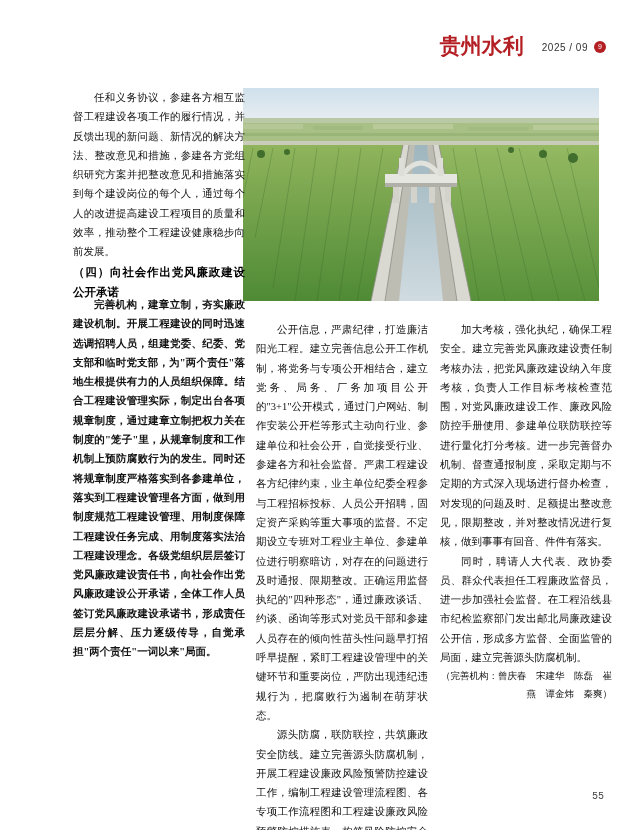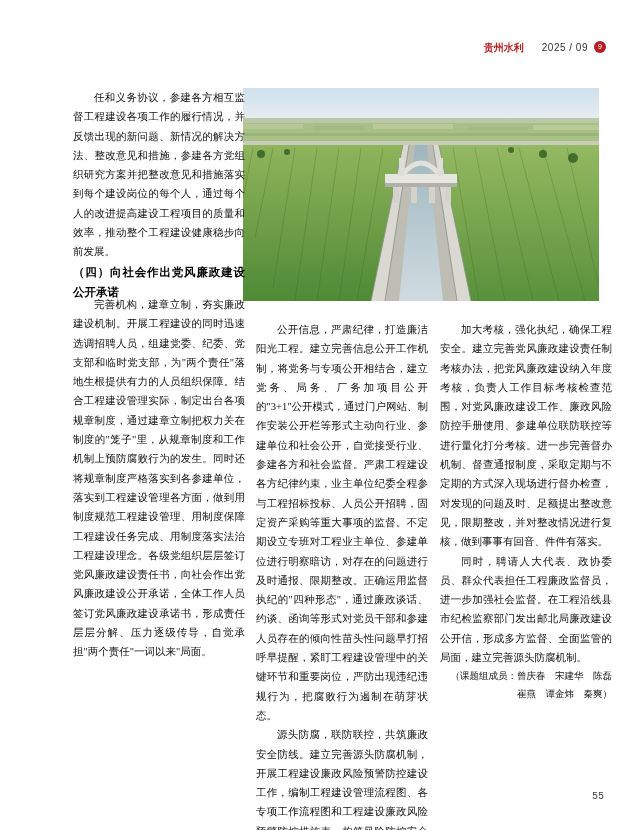--- a/index.html
+++ b/index.html
@@ -24,22 +24,22 @@
   .header {
     position: absolute;
     top: 38px;
     right: 38px;
     display: flex;
     align-items: center;
     gap: 6px;
     height: 18px;
   }
   .masthead {
-    font-family: Liberation Sans, sans-serif;
-    font-size: 10px;
+    font-family: Liberation Mono, monospace;
+    font-size: 21px;
     font-weight: bold;
     color: #b41f24;
     letter-spacing: 0px;
     line-height: 15px;
   }
   .header-date {
     font-family: "Liberation Sans", sans-serif;
     font-size: 10px;
     color: #333;
     letter-spacing: 0.5px;
@@ -83,21 +83,21 @@
   }
   .credit {
     text-align: right;
     font-size: 9.5px;
     line-height: 18px;
     margin-top: 6px;
   }
 
   
   #col-left-top  { left: 60px;  top: 88px;  width: 172px; }
-  #col-left-bot  { left: 60px;  top: 295px; width: 172px; }
+  #col-left-bot  { left: 60px;  top: 295px; width: 172px; font-weight: bold; }
   #col-mid       { left: 243px; top: 320px; width: 172px; }
   #col-right     { left: 427px; top: 320px; width: 172px; font-family: Liberation Serif, serif; }
 
   
   .photo {
     position: absolute;
     left: 243px;
     top: 88px;
     width: 356px;
     height: 213px;
@@ -226,17 +226,17 @@
   </div>
 
   <div class="col" id="col-mid">
     <p class="indent">公开信息，严肃纪律，打造廉洁阳光工程。建立完善信息公开工作机制，将党务与专项公开相结合，建立党务、局务、厂务加项目公开的"3+1"公开模式，通过门户网站、制作安装公开栏等形式主动向行业、参建单位和社会公开，自觉接受行业、参建各方和社会监督。严肃工程建设各方纪律约束，业主单位纪委全程参与工程招标投标、人员公开招聘，固定资产采购等重大事项的监督。不定期设立专班对工程业主单位、参建单位进行明察暗访，对存在的问题进行及时通报、限期整改。正确运用监督执纪的"四种形态"，通过廉政谈话、约谈、函询等形式对党员干部和参建人员存在的倾向性苗头性问题早打招呼早提醒，紧盯工程建设管理中的关键环节和重要岗位，严防出现违纪违规行为，把腐败行为遏制在萌芽状态。</p>
     <p class="indent">源头防腐，联防联控，共筑廉政安全防线。建立完善源头防腐机制，开展工程建设廉政风险预警防控建设工作，编制工程建设管理流程图、各专项工作流程图和工程建设廉政风险预警防控措施表，构筑风险防控安全防线。完善参建单位廉政责任人信息库，厘清参建单位廉政安全联防联控责任清单。业主单位联合参建单位定期开展学习教育交流及参建单位廉政安全联防联控工作联席会议，及时通报廉政建设情况，研究解决出现的问题，形成覆盖整个工程的廉政联控体系。</p>
   </div>
 
   <div class="col" id="col-right">
     <p class="indent">加大考核，强化执纪，确保工程安全。建立完善党风廉政建设责任制考核办法，把党风廉政建设纳入年度考核，负责人工作目标考核检查范围，对党风廉政建设工作、廉政风险防控手册使用、参建单位联防联控等进行量化打分考核。进一步完善督办机制、督查通报制度，采取定期与不定期的方式深入现场进行督办检查，对发现的问题及时、足额提出整改意见，限期整改，并对整改情况进行复核，做到事事有回音、件件有落实。</p>
     <p class="indent">同时，聘请人大代表、政协委员、群众代表担任工程廉政监督员，进一步加强社会监督。在工程沿线县市纪检监察部门发出邮北局廉政建设公开信，形成多方监督、全面监管的局面，建立完善源头防腐机制。</p>
-    <p class="credit">（课题组成员：曾庆春　宋建华　陈磊　崔燕　谭金炜　秦爽）</p>
+    <p class="credit">（完善机构：曾庆春　宋建华　陈磊　崔燕　谭金炜　秦爽）</p>
   </div>
 
   <div class="page-number">55</div>
 </div>
 
 </body></html>

